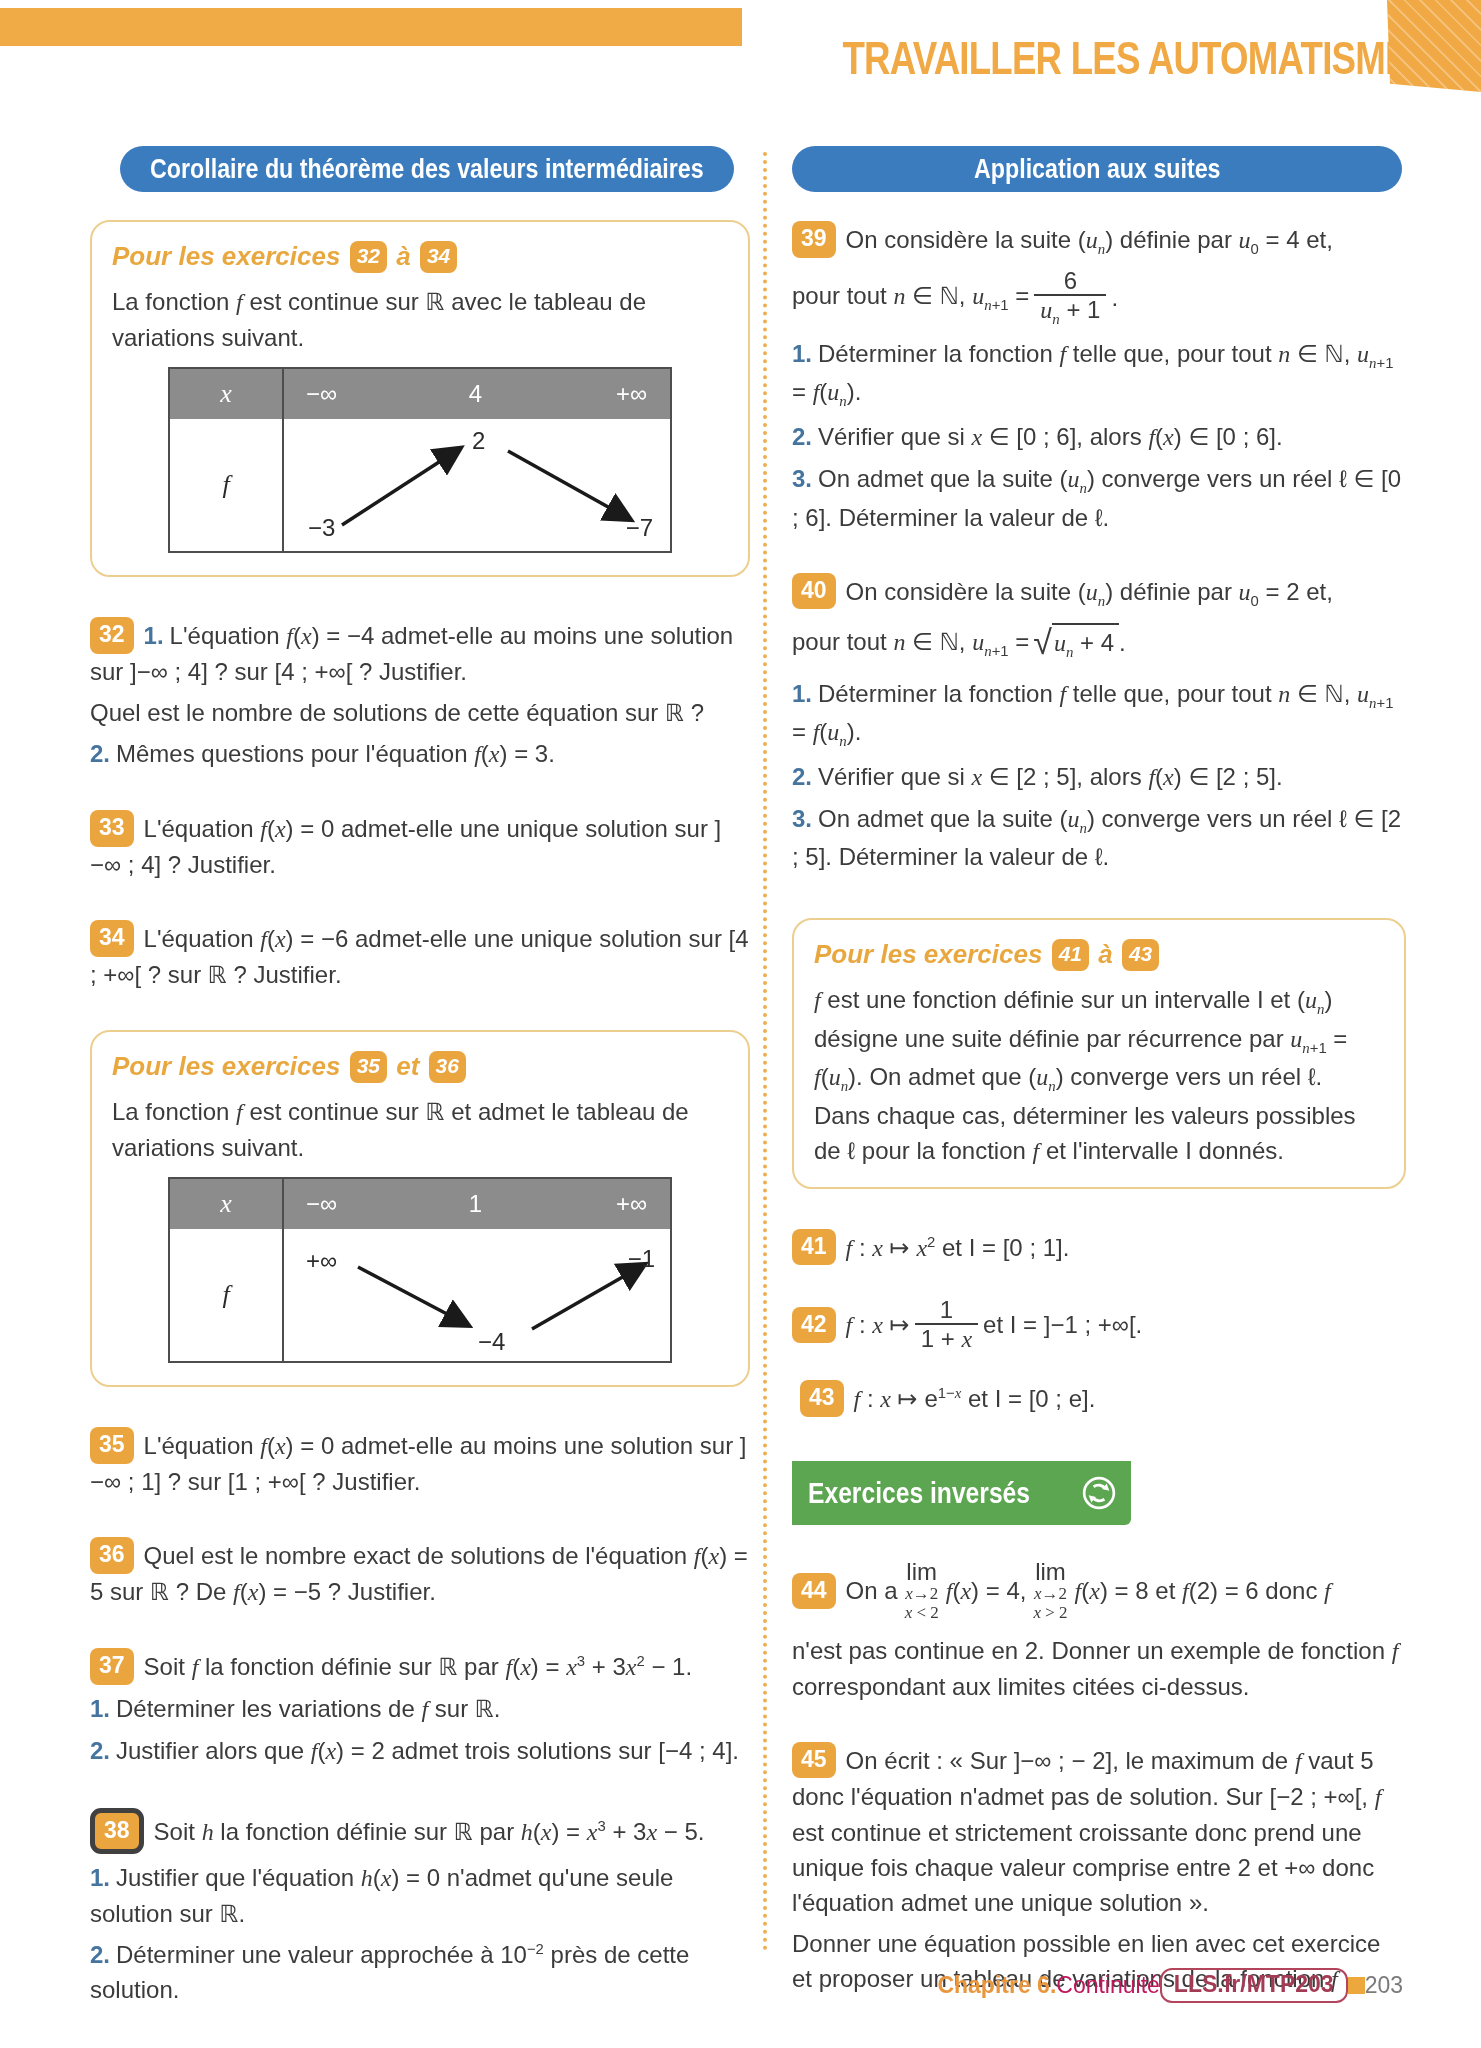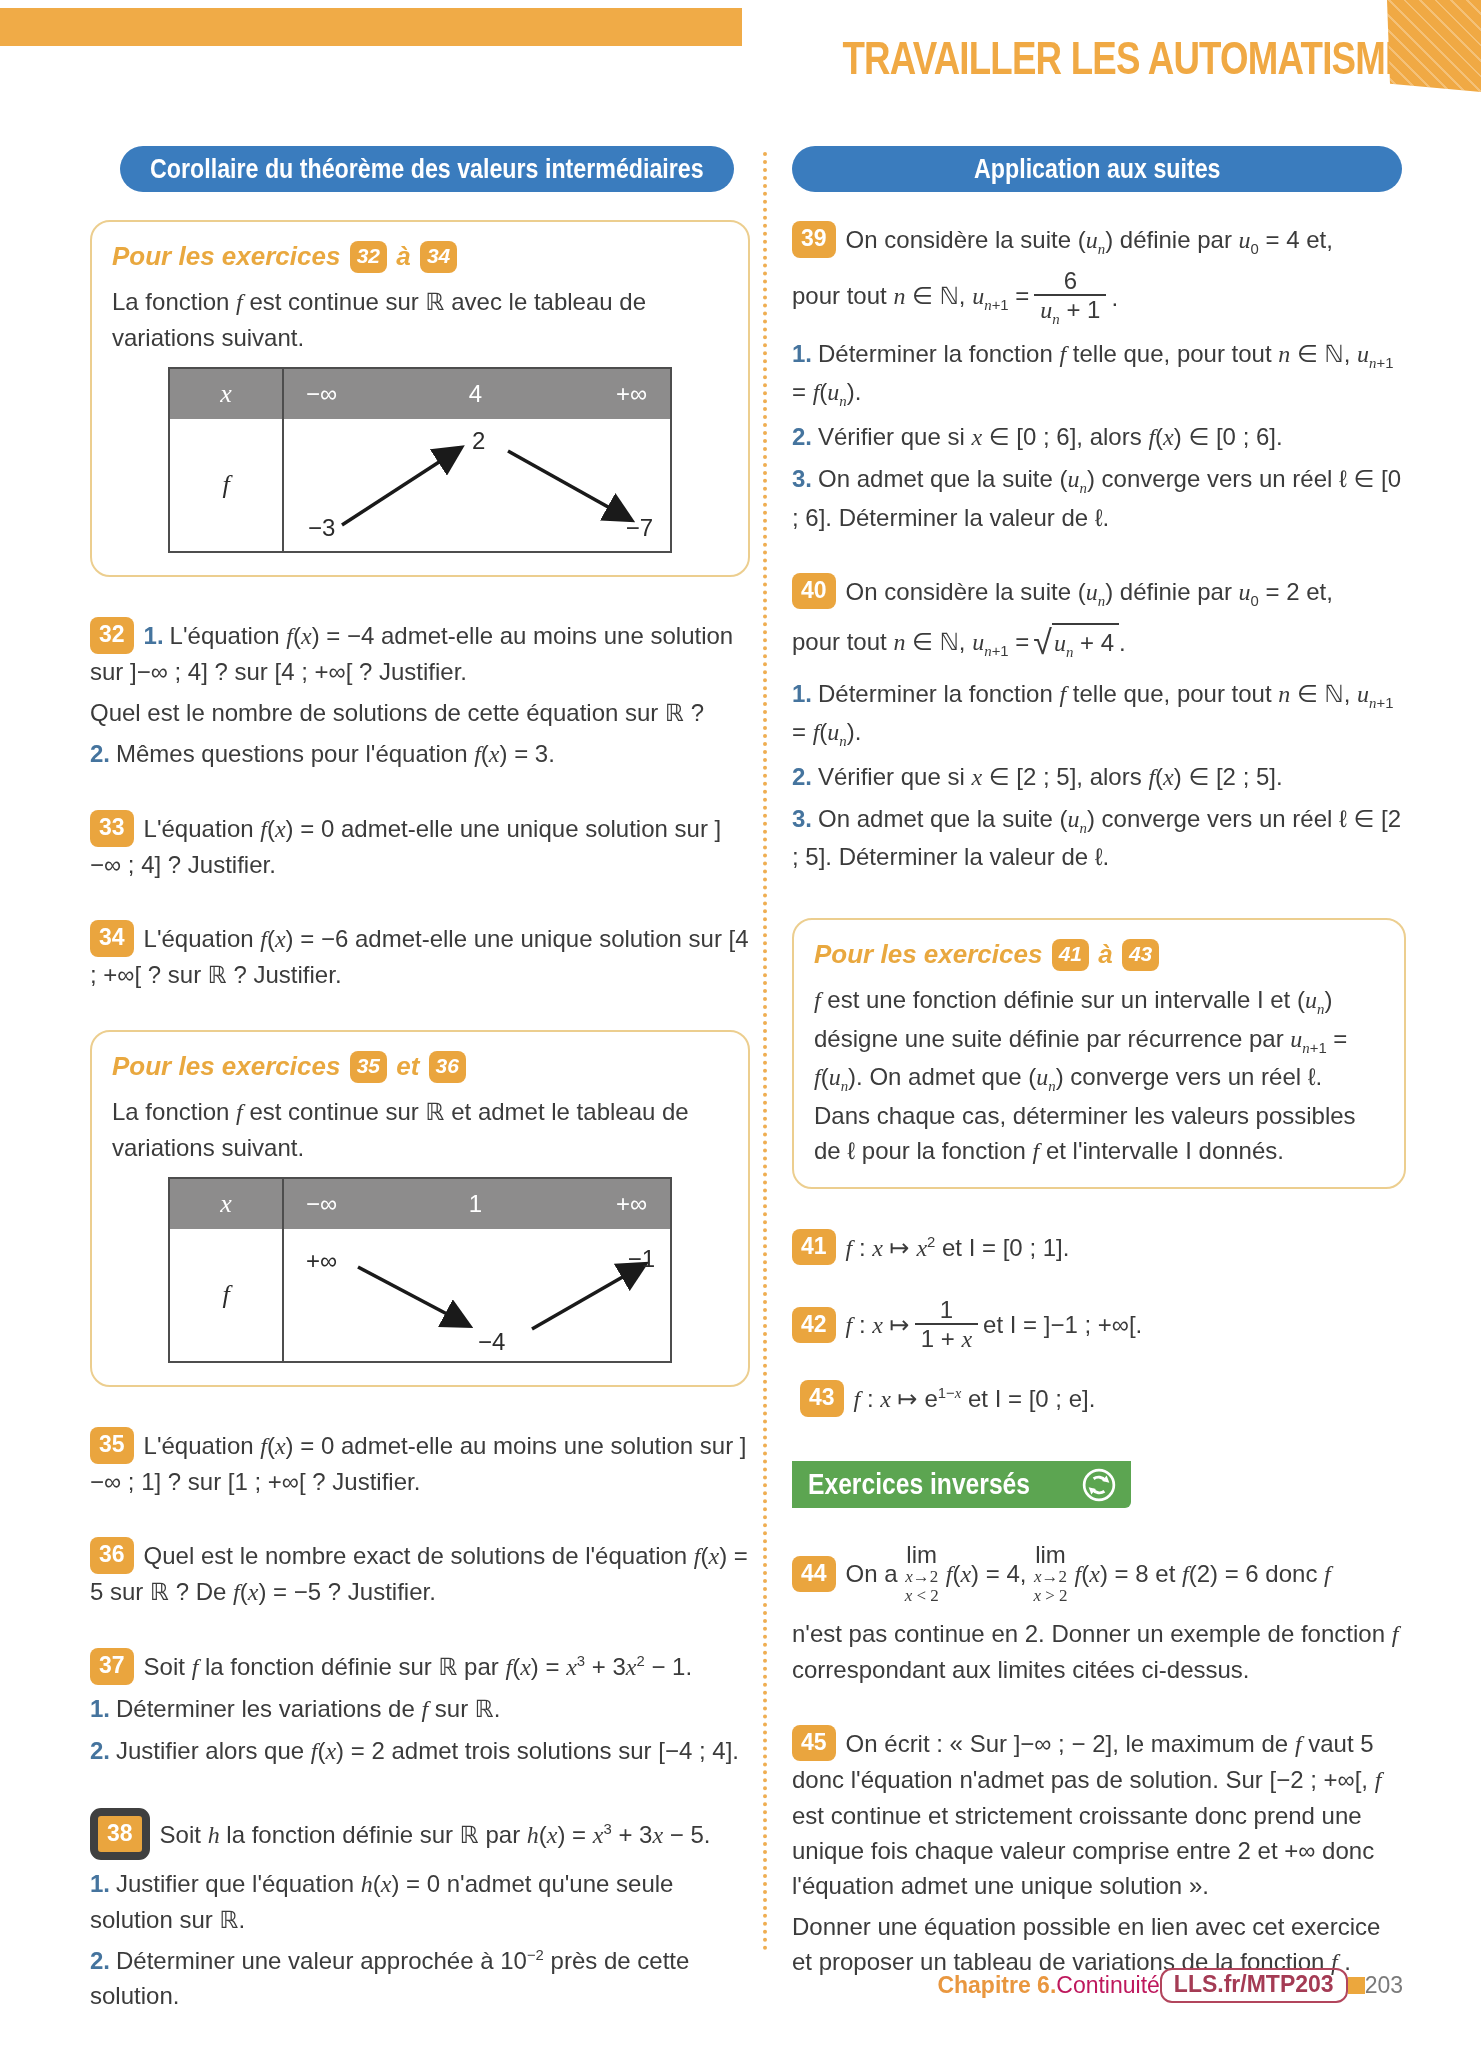--- a/index.html
+++ b/index.html
@@ -31,21 +31,21 @@
   .col-left{left:90px;top:220px;width:660px;}
   .col-right{left:792px;top:221px;width:614px;}
 
   
   .hintbox{border:2.5px solid #ecce8f;border-radius:20px;padding:14px 20px 18px 20px;margin-bottom:40px;}
   .hint-title{color:#e9a83f;font-weight:bold;font-style:italic;font-size:26px;margin:2px 0 8px 0;}
   .hint-conj{color:#e9a83f;}
   .badge{display:inline-block;background:#eaa53e;color:#fff;font-weight:bold;font-size:23px;
          border-radius:8px;padding:1px 9px 2px 9px;margin-right:10px;vertical-align:2px;}
   .badge-sm{font-size:21px;padding:0 7px 1px 7px;margin:0 2px;vertical-align:2px;}
-  .badge-outlined{border:8px solid #404040;border-radius:11px;}
+  .badge-outlined{border:5px solid #404040;border-radius:11px;}
 
   .exercise{margin-bottom:38px;}
   .item{margin:0 0 6px 0;}
   .marker{color:#45749e;font-weight:bold;margin-right:6px;}
 
   
   .vtable{width:500px;margin:12px auto 4px auto;border:2.5px solid #4d4d4d;}
   .vrow{display:flex;}
   .vhead{background:#8d8c8c;color:#fff;height:50px;}
   .vlabel{width:112px;border-right:2px solid #4d4d4d;display:flex;align-items:center;justify-content:center;
@@ -64,21 +64,21 @@
   .frac .num{padding:0 6px;}
   .sqrt-sign{font-size:34px;font-weight:400;margin-left:4px;}
   .rad{border-top:2.5px solid #3b3b3b;padding:0 5px 0 2px;}
   .limrow{display:flex;align-items:center;flex-wrap:nowrap;margin-bottom:10px;}
   .lim{display:inline-flex;flex-direction:column;align-items:center;line-height:1.1;margin:0 7px;}
   .lim .lw{font-size:24px;}
   .lim .lc{font-size:17px;font-family:"Liberation Serif","DejaVu Serif",serif;}
 
   
   .green-wrap{margin:44px 0 34px 0;position:relative;}
-  .green-banner{display:inline-flex;align-items:center;gap:12px;background:#5ca551;height:47px;
+  .green-banner{display:inline-flex;align-items:center;gap:12px;background:#5ca551;height:64px;
       padding:0 14px 0 16px;border-radius:0 0 6px 0;}
   .green-banner span{color:#fff;font-weight:bold;font-size:29px;transform:scaleX(0.85);transform-origin:left center;white-space:nowrap;}
   .green-underline{position:absolute;left:0;right:-2px;bottom:-3px;border-bottom:3.5px solid #5ca551;z-index:-1;}
 
   
   .footer{position:absolute;top:1968px;right:78px;display:flex;align-items:center;gap:0;font-size:23px;}
   .f-chap{color:#e9973f;font-weight:bold;}
   .f-name{color:#be185d;}
   .f-link{border:2.5px solid #b2455c;color:#a43b54;font-weight:bold;border-radius:12px;padding:1px 12px 3px 12px;}
   .f-square{width:17px;height:17px;background:#eca73d;}

